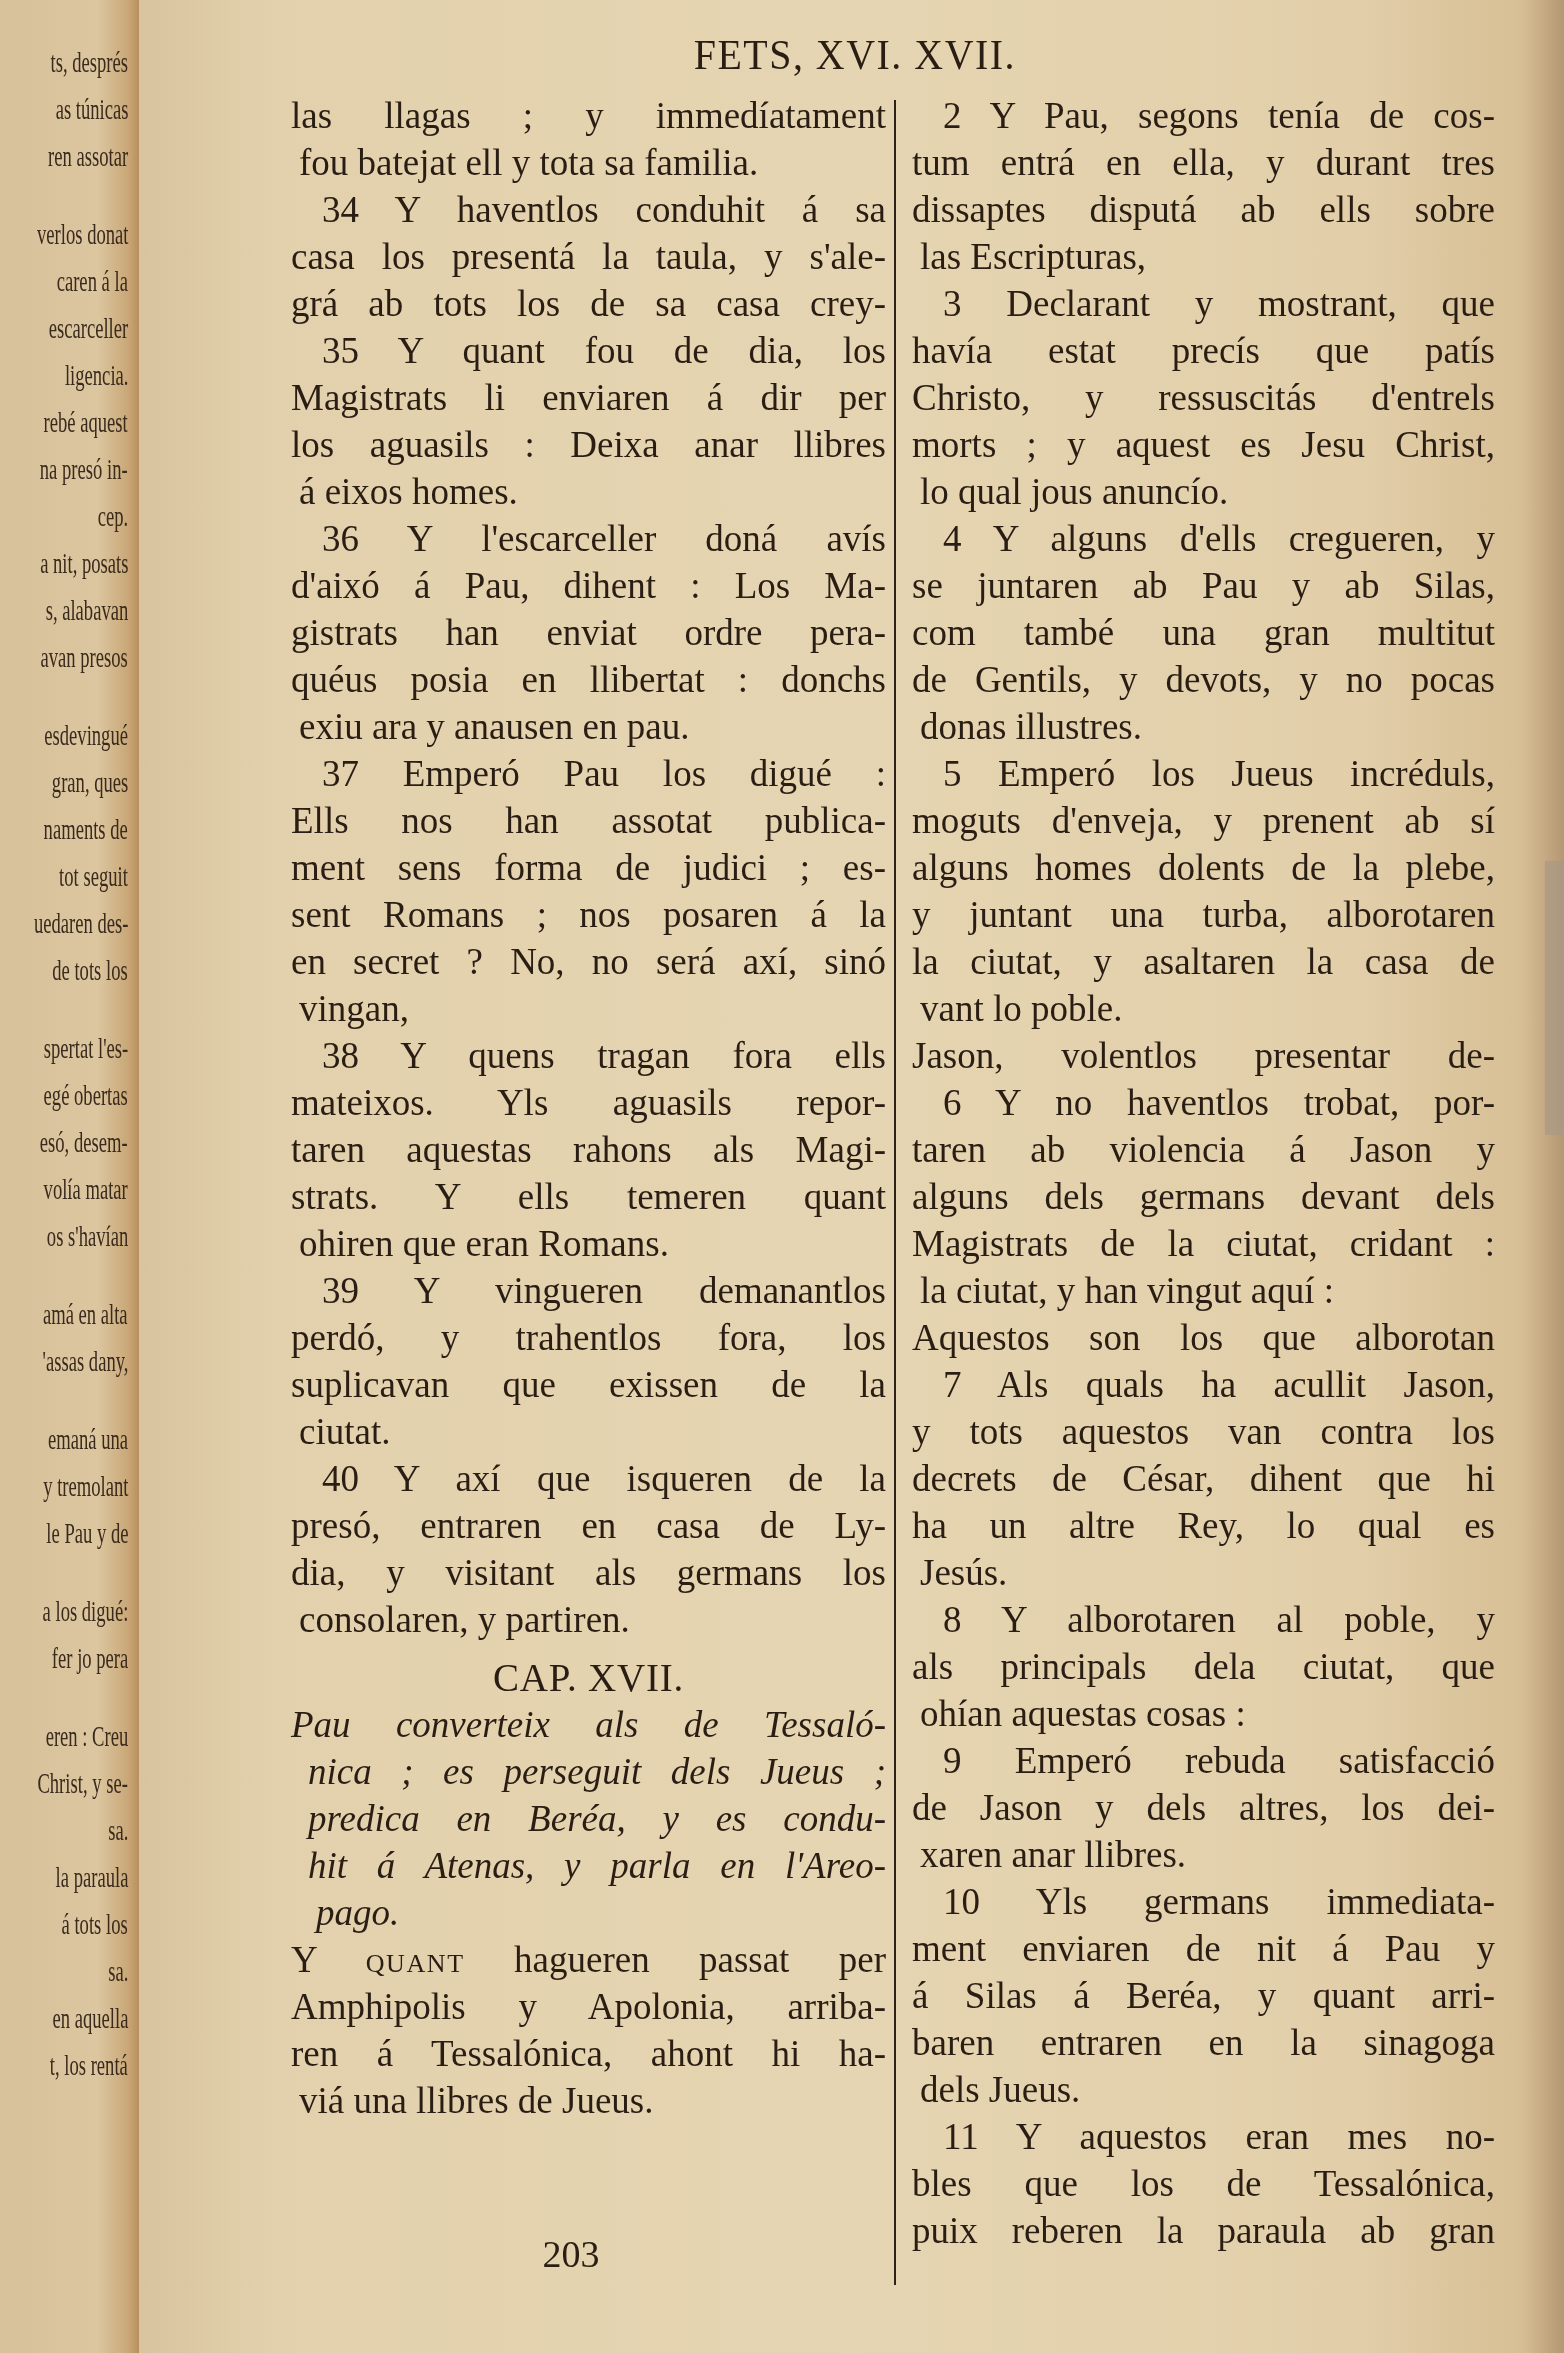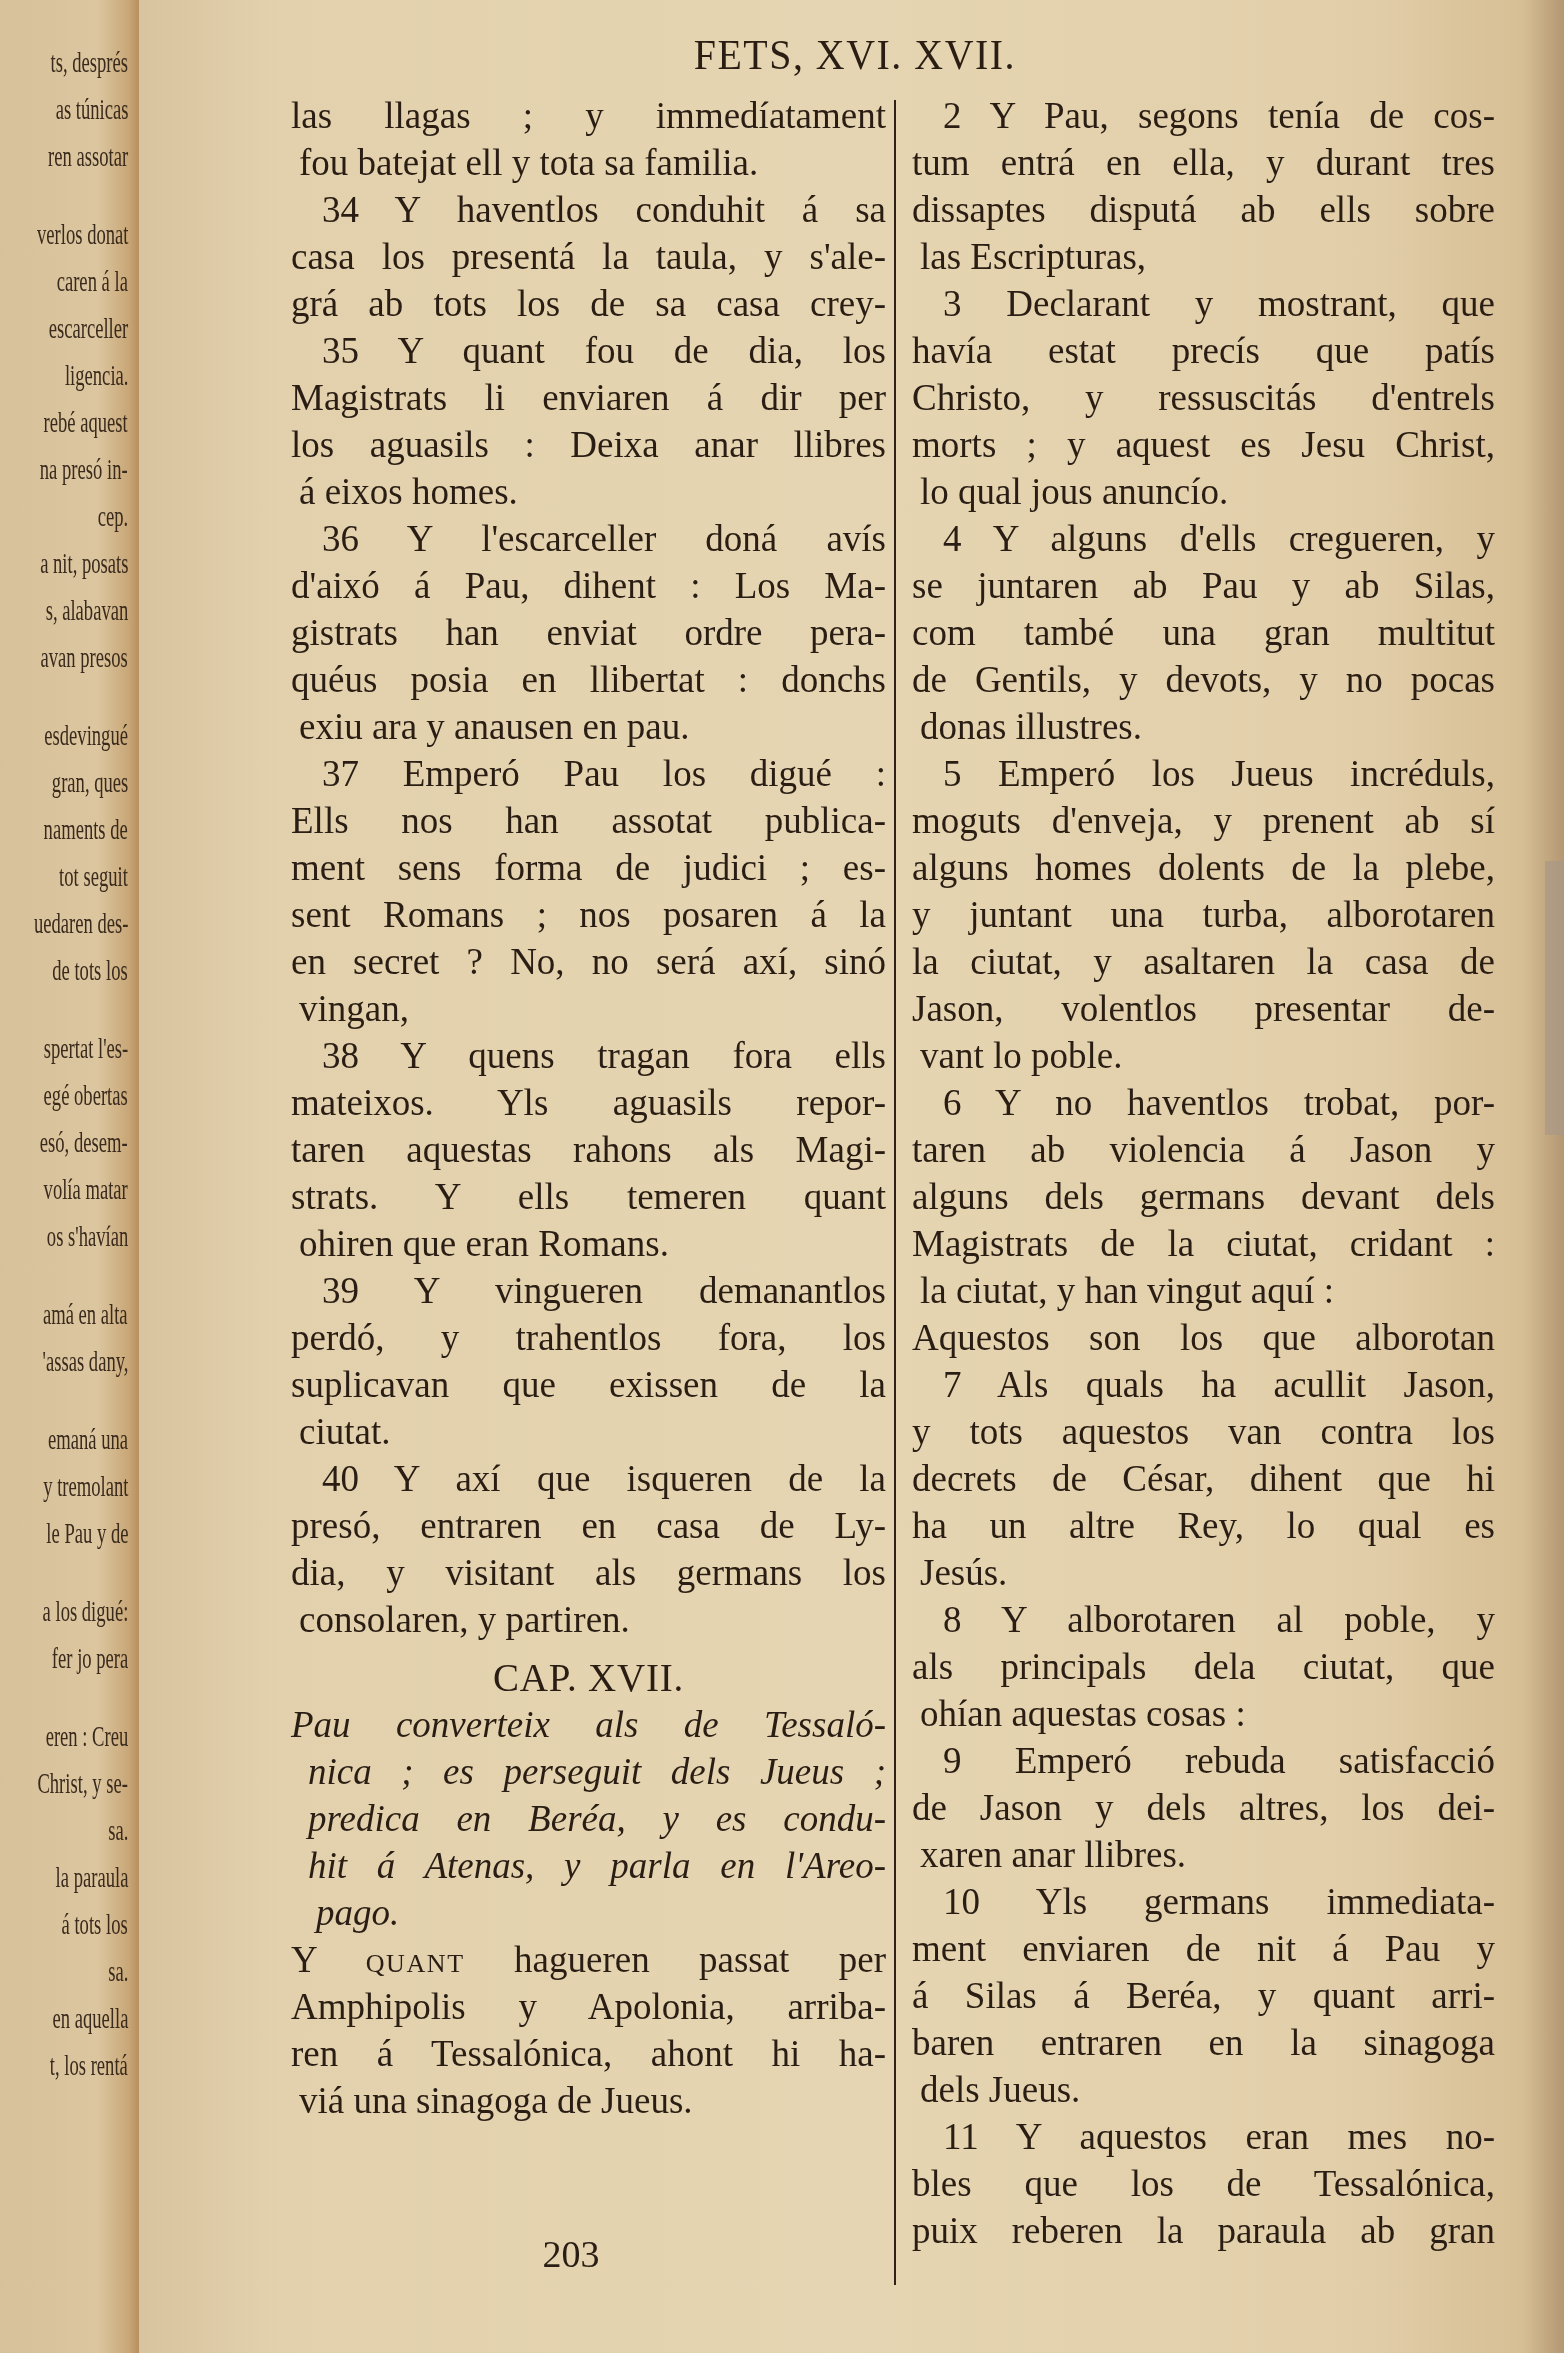--- a/index.html
+++ b/index.html
@@ -149,21 +149,21 @@
     <span class="line last">consolaren, y partiren.</span>
     <span class="line cap">CAP. XVII.</span>
     <span class="line summary">Pau  converteix  als  de  Tessaló-</span>
     <span class="line summary hang">nica ;  es perseguit dels Jueus ;</span>
     <span class="line summary hang">predica  en  Beréa,  y es  condu-</span>
     <span class="line summary hang">hit á Atenas,  y parla en l'Areo-</span>
     <span class="line summary hang last">pago.</span>
     <span class="line opening">Y <span class="sc">quant</span>  hagueren  passat  per</span>
     <span class="line ">Amphipolis  y  Apolonia,  arriba-</span>
     <span class="line ">ren á Tessalónica, ahont hi ha-</span>
-    <span class="line last">viá una sinagoga de Jueus.</span>
+    <span class="line last">viá una llibres de Jueus.</span>
   </div>
 <div class="divider"></div>
 <div class="col right" id="rightcol">
     <span class="line indent">2 Y Pau, segons tenía de cos-</span>
     <span class="line ">tum entrá en ella, y durant tres</span>
     <span class="line ">dissaptes  disputá  ab  ells  sobre</span>
     <span class="line last">las Escripturas,</span>
     <span class="line indent">3 Declarant  y  mostrant,  que</span>
     <span class="line ">havía   estat   precís   que   patís</span>
     <span class="line ">Christo,  y  ressuscitás  d'entrels</span>
@@ -172,22 +172,22 @@
     <span class="line indent">4  Y alguns d'ells cregueren, y</span>
     <span class="line ">se  juntaren  ab  Pau y ab Silas,</span>
     <span class="line ">com  també  una gran  multitut</span>
     <span class="line ">de Gentils, y devots, y no pocas</span>
     <span class="line last">donas illustres.</span>
     <span class="line indent">5 Emperó los Jueus incréduls,</span>
     <span class="line ">moguts d'enveja, y prenent ab sí</span>
     <span class="line ">alguns homes dolents de la plebe,</span>
     <span class="line ">y juntant una turba, alborotaren</span>
     <span class="line ">la ciutat, y asaltaren la casa de</span>
+    <span class="line last">vant  lo poble.</span>
     <span class="line ">Jason,   volentlos   presentar  de-</span>
-    <span class="line last">vant  lo poble.</span>
     <span class="line indent">6  Y no haventlos trobat, por-</span>
     <span class="line ">taren  ab  violencia  á  Jason  y</span>
     <span class="line ">alguns dels germans devant dels</span>
     <span class="line ">Magistrats de la ciutat, cridant :</span>
     <span class="line last">la  ciutat,  y han  vingut  aquí :</span>
     <span class="line ">Aquestos  son los que alborotan</span>
     <span class="line indent">7  Als  quals  ha  acullit Jason,</span>
     <span class="line ">y  tots  aquestos van  contra los</span>
     <span class="line ">decrets de César,  dihent que hi</span>
     <span class="line ">ha   un   altre   Rey,   lo  qual   es</span>

